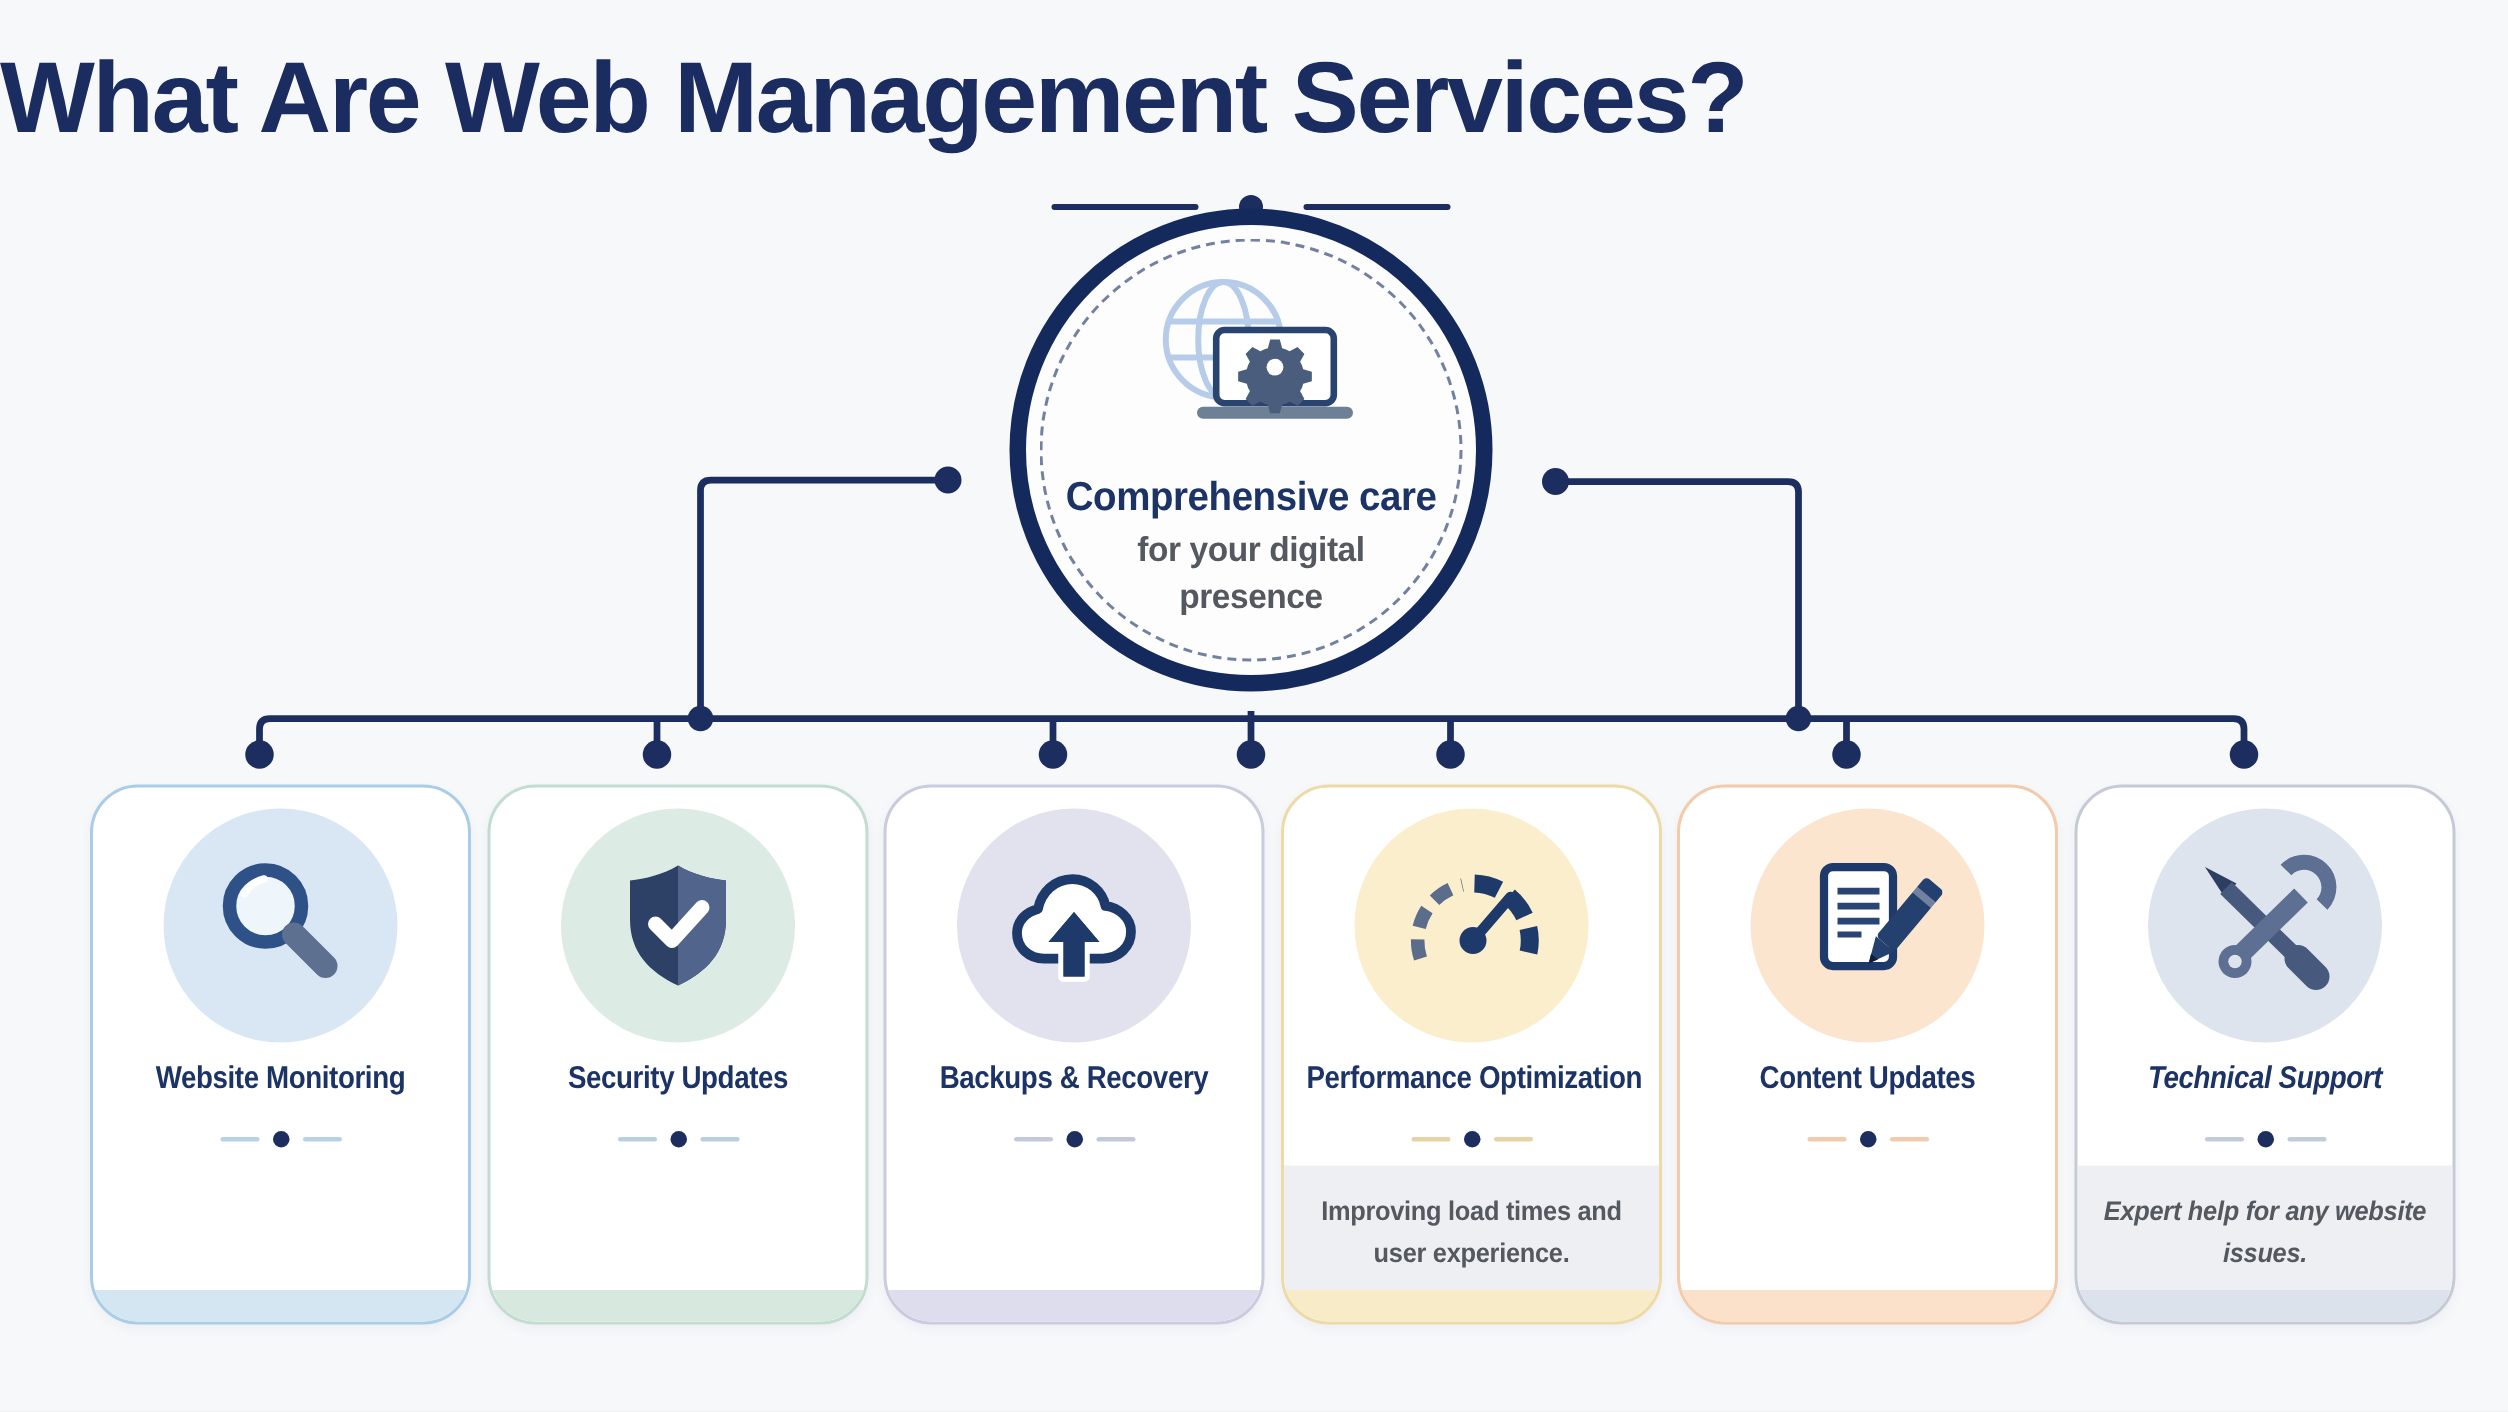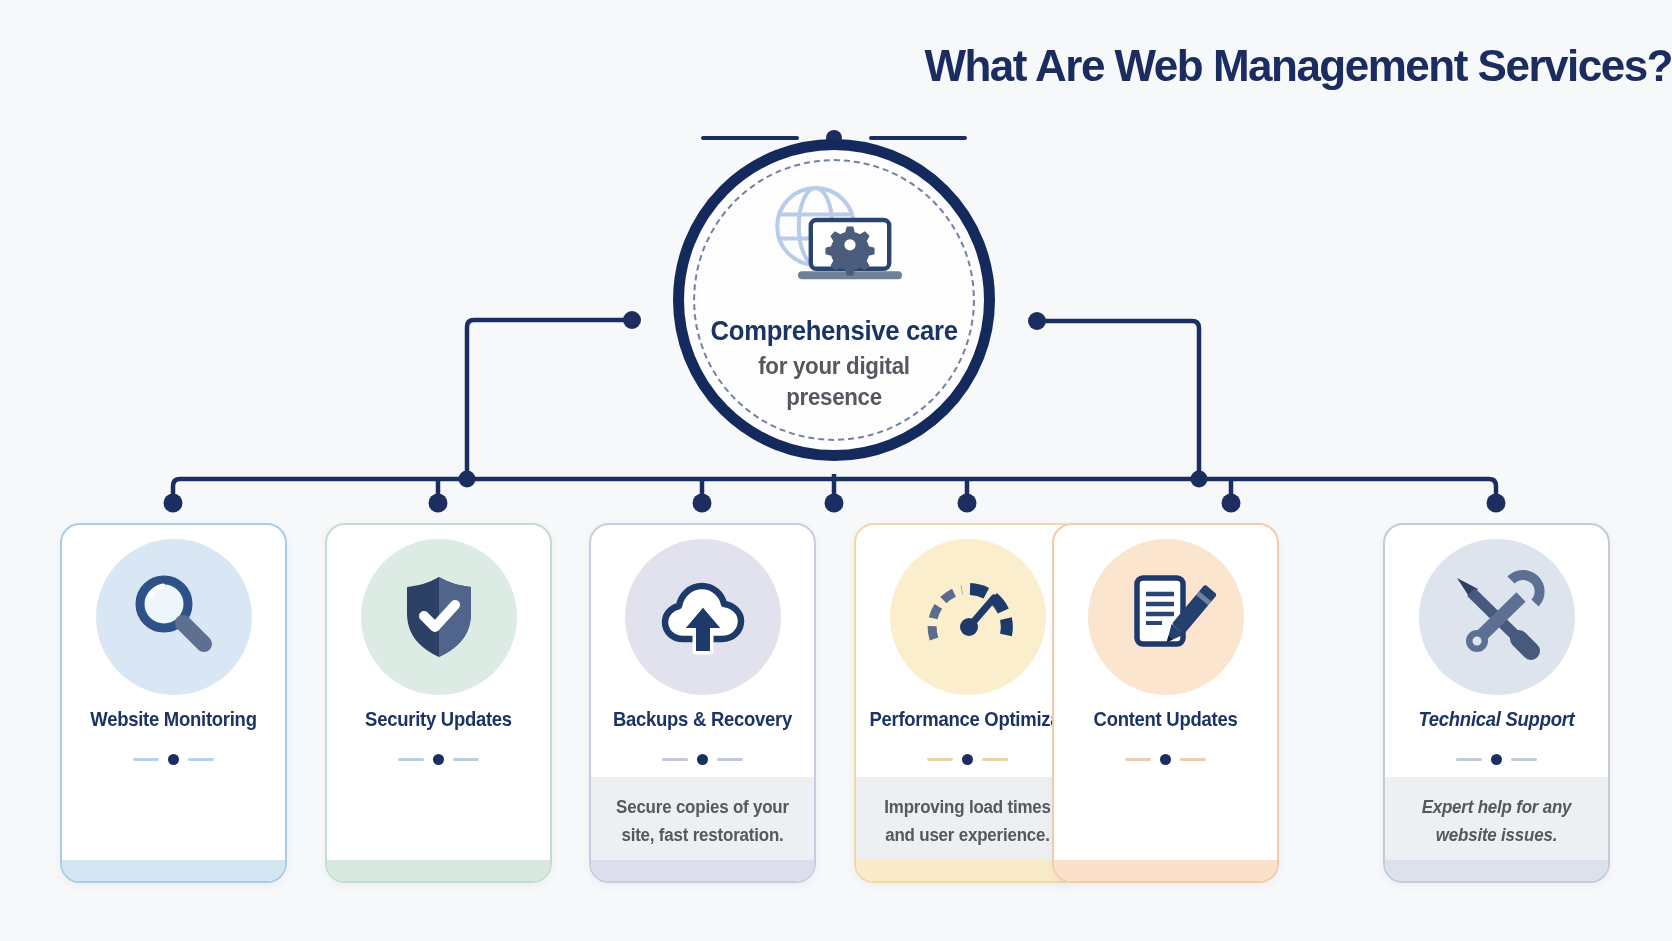--- a/index.html
+++ b/index.html
@@ -10,21 +10,21 @@
   *{margin:0;padding:0;box-sizing:border-box;}
   html,body{background:#e9eaec;}
   .canvas{
     position:relative;width:1672px;height:941px;overflow:hidden;
     background:var(--background);
     font-family:"Liberation Sans", sans-serif;
   }
   
   .main-title{
     position:absolute;top:24px;left:0;width:100%;height:84px;line-height:84px;
-    text-align:right;font-size:44px;font-weight:bold;letter-spacing:-1.5px;
+    text-align:left;font-size:67px;font-weight:bold;letter-spacing:-1.5px;
     color:var(--title-navy);white-space:nowrap;
   }
   .title-divider{position:absolute;top:126px;left:0;width:100%;height:24px;}
   .title-divider .bar{position:absolute;top:10px;width:98px;height:4px;background:var(--navy);border-radius:2px;}
   .title-divider .bar.left{left:701px;}
   .title-divider .bar.right{left:869px;}
   .title-divider .dot{position:absolute;top:4px;left:826px;width:16px;height:16px;border-radius:50%;background:var(--navy);}
   
   .connectors{position:absolute;left:0;top:0;width:1672px;height:941px;z-index:1;}
   .connectors .line{stroke:var(--navy);stroke-width:4.5;fill:none;}
@@ -42,22 +42,22 @@
   .hub-heading{
     margin-top:24px;font-size:27px;font-weight:bold;color:var(--card-title-navy);
     white-space:nowrap;transform:scaleX(.95);letter-spacing:-.3px;
   }
   .hub-sub{
     margin-top:4px;width:250px;text-align:center;font-size:23px;font-weight:bold;
     color:var(--text-gray);line-height:31px;transform:scaleX(.97);letter-spacing:-.3px;
   }
   
   .card{
-    position:absolute;top:523px;width:227px;height:360px;background:#ffffff;
-    border:2px solid var(--border,#ccd);border-radius:20px;z-index:2;
+    position:absolute;top:523px;width:254px;height:360px;background:#ffffff;
+    border:2px solid var(--border,#ccd);border-radius:32px;z-index:2;
     box-shadow:0 3px 8px rgba(30,50,90,.05);overflow:hidden;
   }
   .icon-circle{
     position:absolute;top:14px;left:50%;transform:translateX(-50%);
     width:156px;height:156px;border-radius:50%;background:var(--circle,#dde);
     display:flex;align-items:center;justify-content:center;
   }
   .icon-circle svg{width:100px;height:100px;}
   .card-title{
     position:absolute;top:180px;left:0;width:100%;text-align:center;
@@ -181,23 +181,20 @@
         <path d="M50 41 L67 61 L57 61 L57 84 L43 84 L43 61 L33 61 Z" fill="#1d3a6b" stroke="#ffffff" stroke-width="7" paint-order="stroke" stroke-linejoin="round"></path>
         <path d="M50 41 L67 61 L57 61 L57 84 L43 84 L43 61 L33 61 Z" fill="#1d3a6b"></path>
       </svg>
     </div>
     <div class="card-title">Backups &amp; Recovery</div>
     <div class="card-divider">
         <span class="dl"></span>
         <span class="dd"></span>
         <span class="dl"></span>
       </div>
-    <div class="card-desc">
-        <span>Secure copies of your site, fast restoration.</span>
-      </div>
     <div class="card-footer"></div>
   </div>
 
   <div class="card" style="left: 854px; --circle: #fbeecd; --border: #eedaa7; --footer: #f8ebc8; --divider: #e6d3a6;">
     <div class="icon-circle">
       <svg viewBox="0 0 100 100">
         <path d="M16 72 A38 38 0 0 1 44 23" fill="none" stroke="#5b6d8a" stroke-width="9" stroke-dasharray="13 8"></path>
         <path d="M52 22 A38 38 0 0 1 88 68" fill="none" stroke="#1d3a6b" stroke-width="12" stroke-dasharray="17 8"></path>
         <line x1="51" y1="60" x2="76" y2="31" stroke="#1d3a6b" stroke-width="7" stroke-linecap="round"></line>
         <circle cx="51" cy="60" r="9" fill="#1d3a6b"></circle>
@@ -208,21 +205,21 @@
         <span class="dl"></span>
         <span class="dd"></span>
         <span class="dl"></span>
       </div>
     <div class="card-desc">
         <span>Improving load times and user experience.</span>
       </div>
     <div class="card-footer"></div>
   </div>
 
-  <div class="card" style="left: 1052px; padding-left: 34px; --circle: #fce5cf; --border: #f3caaa; --footer: #fbe1ca; --divider: #f0cbae;">
+  <div class="card" style="left: 1118px; padding-left: 34px; --circle: #fce5cf; --border: #f3caaa; --footer: #fbe1ca; --divider: #f0cbae;">
     <div class="icon-circle">
       <svg viewBox="0 0 100 100">
         <rect x="21" y="11" width="46" height="66" rx="6" fill="#ffffff" stroke="#1d3a6b" stroke-width="5.5"></rect>
         <line x1="30" y1="27" x2="58" y2="27" stroke="#2a4575" stroke-width="4.5"></line>
         <line x1="30" y1="37" x2="58" y2="37" stroke="#2a4575" stroke-width="4.5"></line>
         <line x1="30" y1="47" x2="58" y2="47" stroke="#2a4575" stroke-width="4.5"></line>
         <line x1="30" y1="56" x2="46" y2="56" stroke="#2a4575" stroke-width="4"></line>
         <g transform="rotate(40 72 50)">
           <rect x="64" y="14" width="16" height="52" rx="3" fill="#24406e"></rect>
           <rect x="64" y="23" width="16" height="5" fill="#ffffff" opacity="0.35"></rect>

